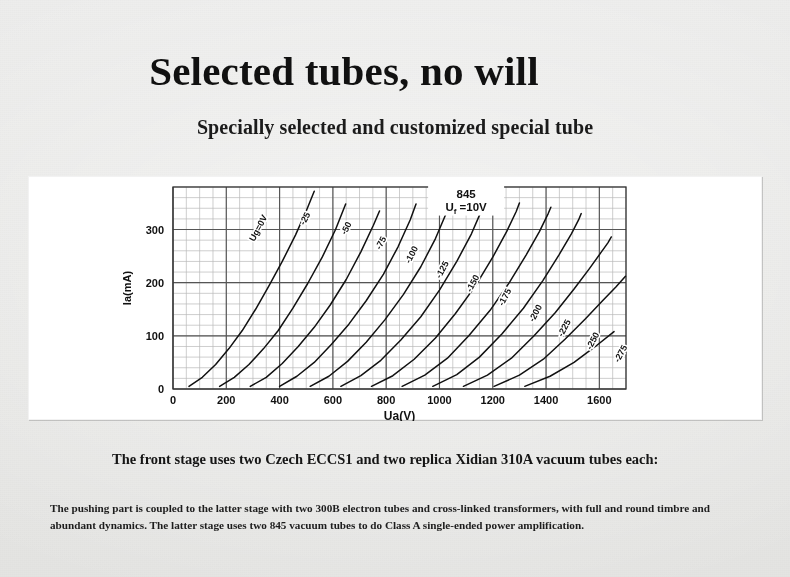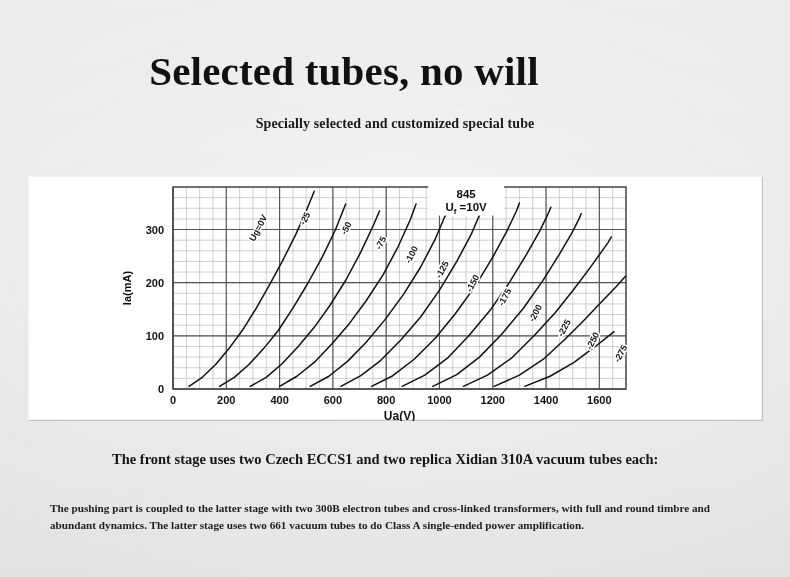--- a/index.html
+++ b/index.html
@@ -46,21 +46,21 @@
     line-height: 1.15;
   }
   .subhead {
     position: absolute;
     top: 116px;
     left: 0;
     width: 790px;
     text-align: center;
     font-family: "Liberation Serif", serif;
     font-weight: 700;
-    font-size: 14px;
+    font-size: 20px;
     color: #1b1b1b;
     letter-spacing: .1px;
   }
 
   
   #chart-card {
     position: absolute;
     left: 28px;
     top: 176px;
     width: 734px;
@@ -258,13 +258,13 @@
           <rect x="399.11764705882354" y="8.568421052631578" width="76" height="30" fill="#ffffff" stroke="none"></rect>
           <text x="437.11764705882354" y="20.568421052631578" text-anchor="middle" font-family="&quot;Liberation Sans&quot;, sans-serif" font-size="11.5" font-weight="700" fill="#111111">845</text>
           <text x="437.11764705882354" y="33.56842105263158" text-anchor="middle" font-family="&quot;Liberation Sans&quot;, sans-serif" font-size="11.5" font-weight="700" fill="#111111"><tspan>U</tspan><tspan dy="3" font-size="8">f</tspan><tspan dy="-3"> =10V</tspan></text>
         </g>
       </svg>
   </div>
 </div>
 
 <div class="para-lead">The front stage uses two Czech ECCS1 and two replica Xidian 310A vacuum tubes each:</div>
 
-<div class="para-body">The pushing part is coupled to the latter stage with two 300B electron tubes and cross-linked transformers, with full and round timbre and abundant dynamics. The latter stage uses two 661 vacuum tubes to do Class A single-ended power amplification.</div>
+<div class="para-body">The pushing part is coupled to the latter stage with two 300B electron tubes and cross-linked transformers, with full and round timbre and abundant dynamics. The latter stage uses two 845 vacuum tubes to do Class A single-ended power amplification.</div>
 
 </body></html>

